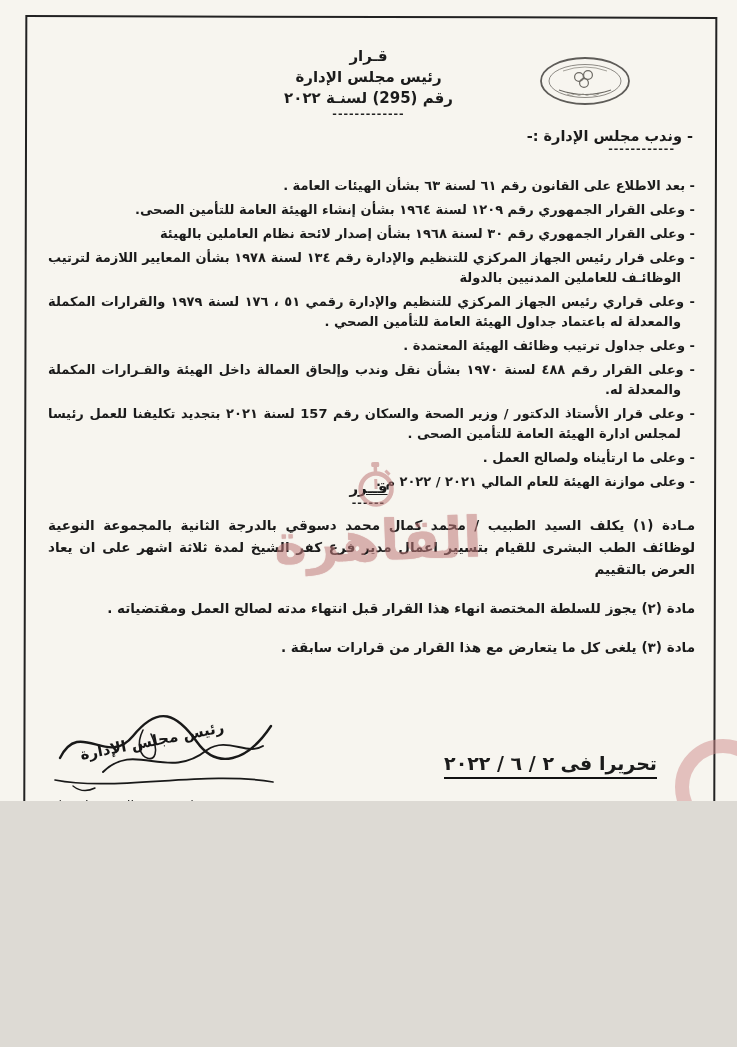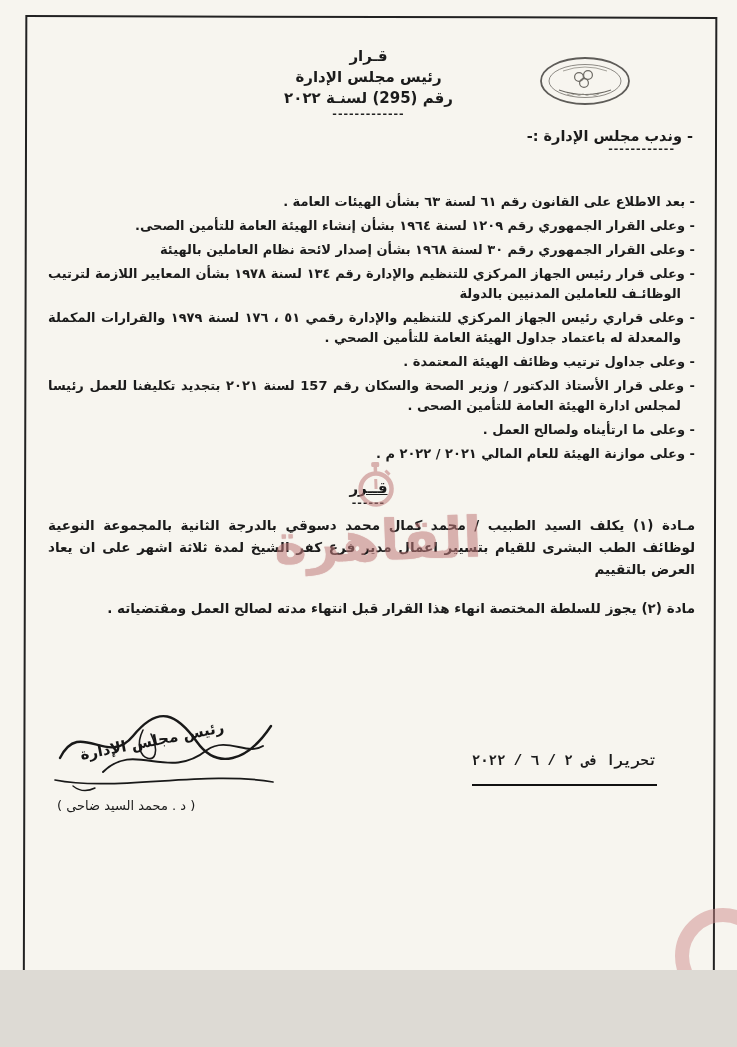--- a/index.html
+++ b/index.html
@@ -1,20 +1,20 @@
 <!DOCTYPE html>
 <html lang="ar"><head>
 <meta charset="utf-8">
 <style>
   * { margin:0; padding:0; box-sizing:border-box; }
   html,body { background:#dddad4; }
   body { font-family:"DejaVu Sans", sans-serif; }
 
   .page {
-    position:relative; width:737px; height:970px;
+    position:relative; width:737px; height:801px;
     background:#f7f5ef; margin:0 auto; overflow:hidden;
     color:#1b1b1b;
   }
   .frame {
     position:absolute; left:24px; top:16px; width:692px; height:1022px;
     border:2px solid #222; transform:rotate(0.15deg);
     pointer-events:none;
   }
 
   
@@ -26,21 +26,21 @@
   .org-logo { position:absolute; top:52px; right:104px; width:96px; height:60px; opacity:.85; }
 
   
   .addressee { position:absolute; top:128px; right:44px; direction:rtl; text-align:right; }
   .addressee .a-line { font-size:14.5px; font-weight:bold; }
   .addressee .divider { padding-right:18px; }
 
   
   .preamble {
     position:absolute; top:176px; right:42px; left:48px;
-    direction:rtl; text-align:justify; -moz-text-align-last:right; text-align-last:right;margin-top:16px;
+    direction:rtl; text-align:justify; -moz-text-align-last:right; text-align-last:right;
   }
   .preamble .clause {
     font-size:13px; font-weight:bold; line-height:20px;
     padding-right:14px; text-indent:-14px; margin-bottom:4px;
   }
 
   
   .decision-heading { position:absolute; top:478px; left:0; right:0; text-align:center; direction:rtl; }
   .decision-heading .d-line { font-size:15px; font-weight:bold; line-height:20px;text-decoration:underline; }
 
@@ -65,22 +65,22 @@
   }
   .corner-watermark {
     position:absolute; right:-34px; bottom:-34px; width:96px; height:96px;
     border:14px solid #cf8b8b; border-radius:50%; opacity:.5; z-index:5;
     pointer-events:none;
   }
 
   
   .date-line {
     position:absolute; top:752px; right:80px; direction:rtl;
-    font-size:14px; font-weight:bold;
-    border-bottom:2px solid #111; padding-bottom:15px;font-family:Liberation Mono, monospace;
+    font-size:19px; font-weight:bold;
+    border-bottom:2px solid #111; padding-bottom:3px;
   }
   .signature-block { position:absolute; left:45px; top:700px; width:235px; height:125px; }
   .sig-title {
     position:absolute; top:32px; left:34px; transform:rotate(-11deg);
     font-size:15px; font-weight:bold; direction:rtl; white-space:nowrap; color:#161616;
   }
   .sig-scribble { position:absolute; top:0; left:0; }
   .sig-name {
     position:absolute; top:98px; left:12px; direction:rtl;
     font-size:13px; font-weight:normal; white-space:nowrap;
@@ -117,33 +117,35 @@
     <div class="divider">------------</div>
   </div>
 
   <div class="preamble">
     <div class="clause">- بعد الاطلاع على القانون رقم ٦١ لسنة ٦٣ بشأن الهيئات العامة .</div>
     <div class="clause">- وعلى القرار الجمهوري رقم ١٢٠٩ لسنة ١٩٦٤ بشأن إنشاء الهيئة العامة للتأمين الصحى.</div>
     <div class="clause">- وعلى القرار الجمهوري رقم ٣٠ لسنة ١٩٦٨ بشأن إصدار لائحة نظام العاملين بالهيئة</div>
     <div class="clause">- وعلى قرار رئيس الجهاز المركزي للتنظيم والإدارة رقم ١٣٤ لسنة ١٩٧٨ بشأن المعايير اللازمة لترتيب الوظائـف للعاملين المدنيين بالدولة</div>
     <div class="clause">- وعلى قراري رئيس الجهاز المركزي للتنظيم والإدارة رقمي ٥١ ، ١٧٦ لسنة ١٩٧٩ والقرارات المكملة والمعدلة له باعتماد جداول الهيئة العامة للتأمين الصحي .</div>
     <div class="clause">- وعلى جداول ترتيب وظائف الهيئة المعتمدة .</div>
+    <div class="clause">- وعلى القرار رقم ٤٨٨ لسنة ١٩٧٠ بشأن نقل وندب وإلحاق العمالة داخل الهيئة والقـرارات المكملة والمعدلة له.</div>
     <div class="clause">- وعلى قرار الأستاذ الدكتور / وزير الصحة والسكان رقم 157 لسنة ٢٠٢١ بتجديد تكليفنا للعمل رئيسا لمجلس ادارة الهيئة العامة للتأمين الصحى .</div>
     <div class="clause">- وعلى ما ارتأيناه ولصالح العمل .</div>
     <div class="clause">- وعلى موازنة الهيئة للعام المالي ٢٠٢١ / ٢٠٢٢ م .</div>
   </div>
 
   <div class="decision-heading">
     <div class="d-line">قــرر</div>
     <div class="divider">------</div>
   </div>
 
   <div class="articles">
     <p class="article"><span class="art-label">مـادة (١)</span> <span>يكلف السيد الطبيب / محمد كمال محمد دسوقي بالدرجة الثانية بالمجموعة النوعية لوظائف الطب البشرى للقيام بتسيير اعمال مدير فرع كفر الشيخ لمدة ثلاثة اشهر على ان يعاد العرض بالتقييم</span></p>
     <p class="article"><span class="art-label">مادة (٢)</span> <span>يجوز للسلطة المختصة انهاء هذا القرار قبل انتهاء مدته لصالح العمل ومقتضياته .</span></p>
+    <p class="article gap-lg"><span class="art-label">مادة (٣)</span> <span>يلغى كل ما يتعارض مع هذا القرار من قرارات سابقة .</span></p>
   </div>
 
   <div class="watermark">
     <svg width="42" height="46" viewBox="0 0 42 46">
       <rect x="17" y="0" width="8" height="5" rx="1.5" fill="#c07a7a"></rect>
       <line x1="21" y1="5" x2="21" y2="10" stroke="#c07a7a" stroke-width="3.5"></line>
       <line x1="31" y1="9" x2="35" y2="13" stroke="#c07a7a" stroke-width="3"></line>
       <circle cx="21" cy="27" r="15.5" fill="none" stroke="#c07a7a" stroke-width="4.5"></circle>
       <line x1="21" y1="27" x2="21" y2="17" stroke="#c07a7a" stroke-width="3"></line>
     </svg>

